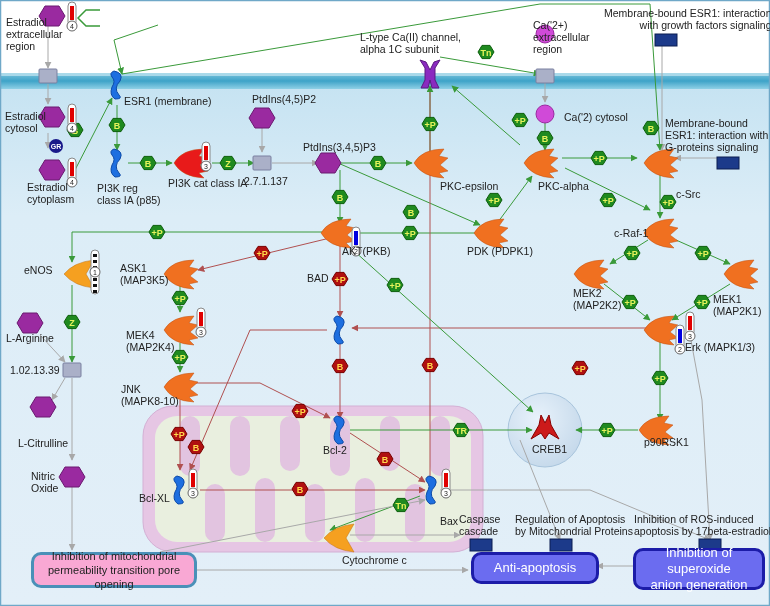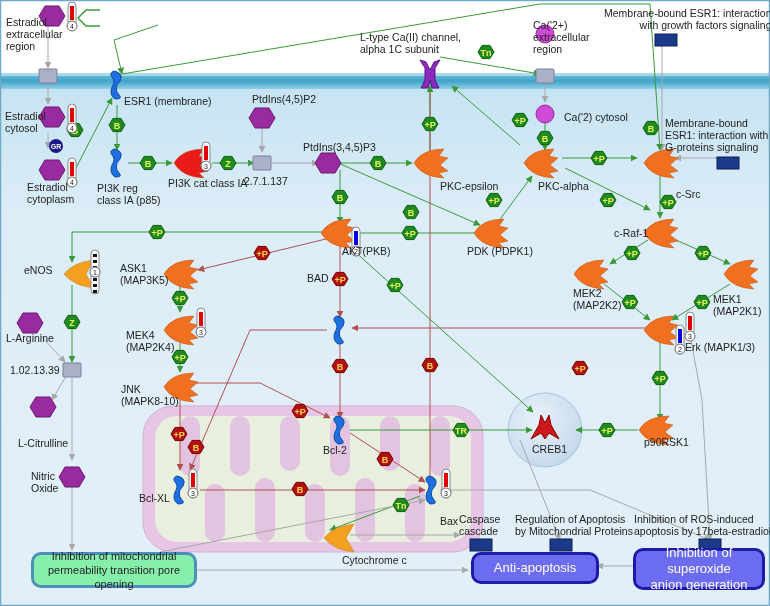--- a/index.html
+++ b/index.html
@@ -2,21 +2,21 @@
 <html><head>
 <meta charset="utf-8">
 <style>
   html,body{margin:0;padding:0;}
   body{width:770px;height:606px;overflow:hidden;background:#fff;font-family:"Liberation Sans",sans-serif;}
   #stage{position:relative;width:770px;height:606px;overflow:hidden;}
   svg{position:absolute;left:0;top:0;}
   .lbl{position:absolute;font-size:10.5px;color:#222;line-height:12px;white-space:nowrap;font-family:"Liberation Sans",sans-serif;}
   .lbl.r{text-align:right;}
   .box{position:absolute;display:flex;align-items:center;justify-content:center;text-align:center;font-family:"Liberation Sans",sans-serif;}
-  .box-white{background:#86efac;border:3px solid #4a90b8;border-radius:10px;color:#222;font-size:11px;line-height:14px;}
+  .box-white{background:#f9a8d4;border:3px solid #4a90b8;border-radius:10px;color:#222;font-size:11px;line-height:14px;}
   .box-blue{background:#6b6cf0;border:3px solid #1c1ca8;border-radius:10px;color:#fff;font-size:13px;line-height:16px;}
 </style>
 </head>
 <body>
 
 <div id="stage">
 <svg id="canvas" width="770" height="606" viewBox="0 0 770 606">
   <defs>
     <linearGradient id="cytoGrad" x1="0" y1="0" x2="0" y2="1">
       <stop offset="0" stop-color="#c6e3f2"></stop>

